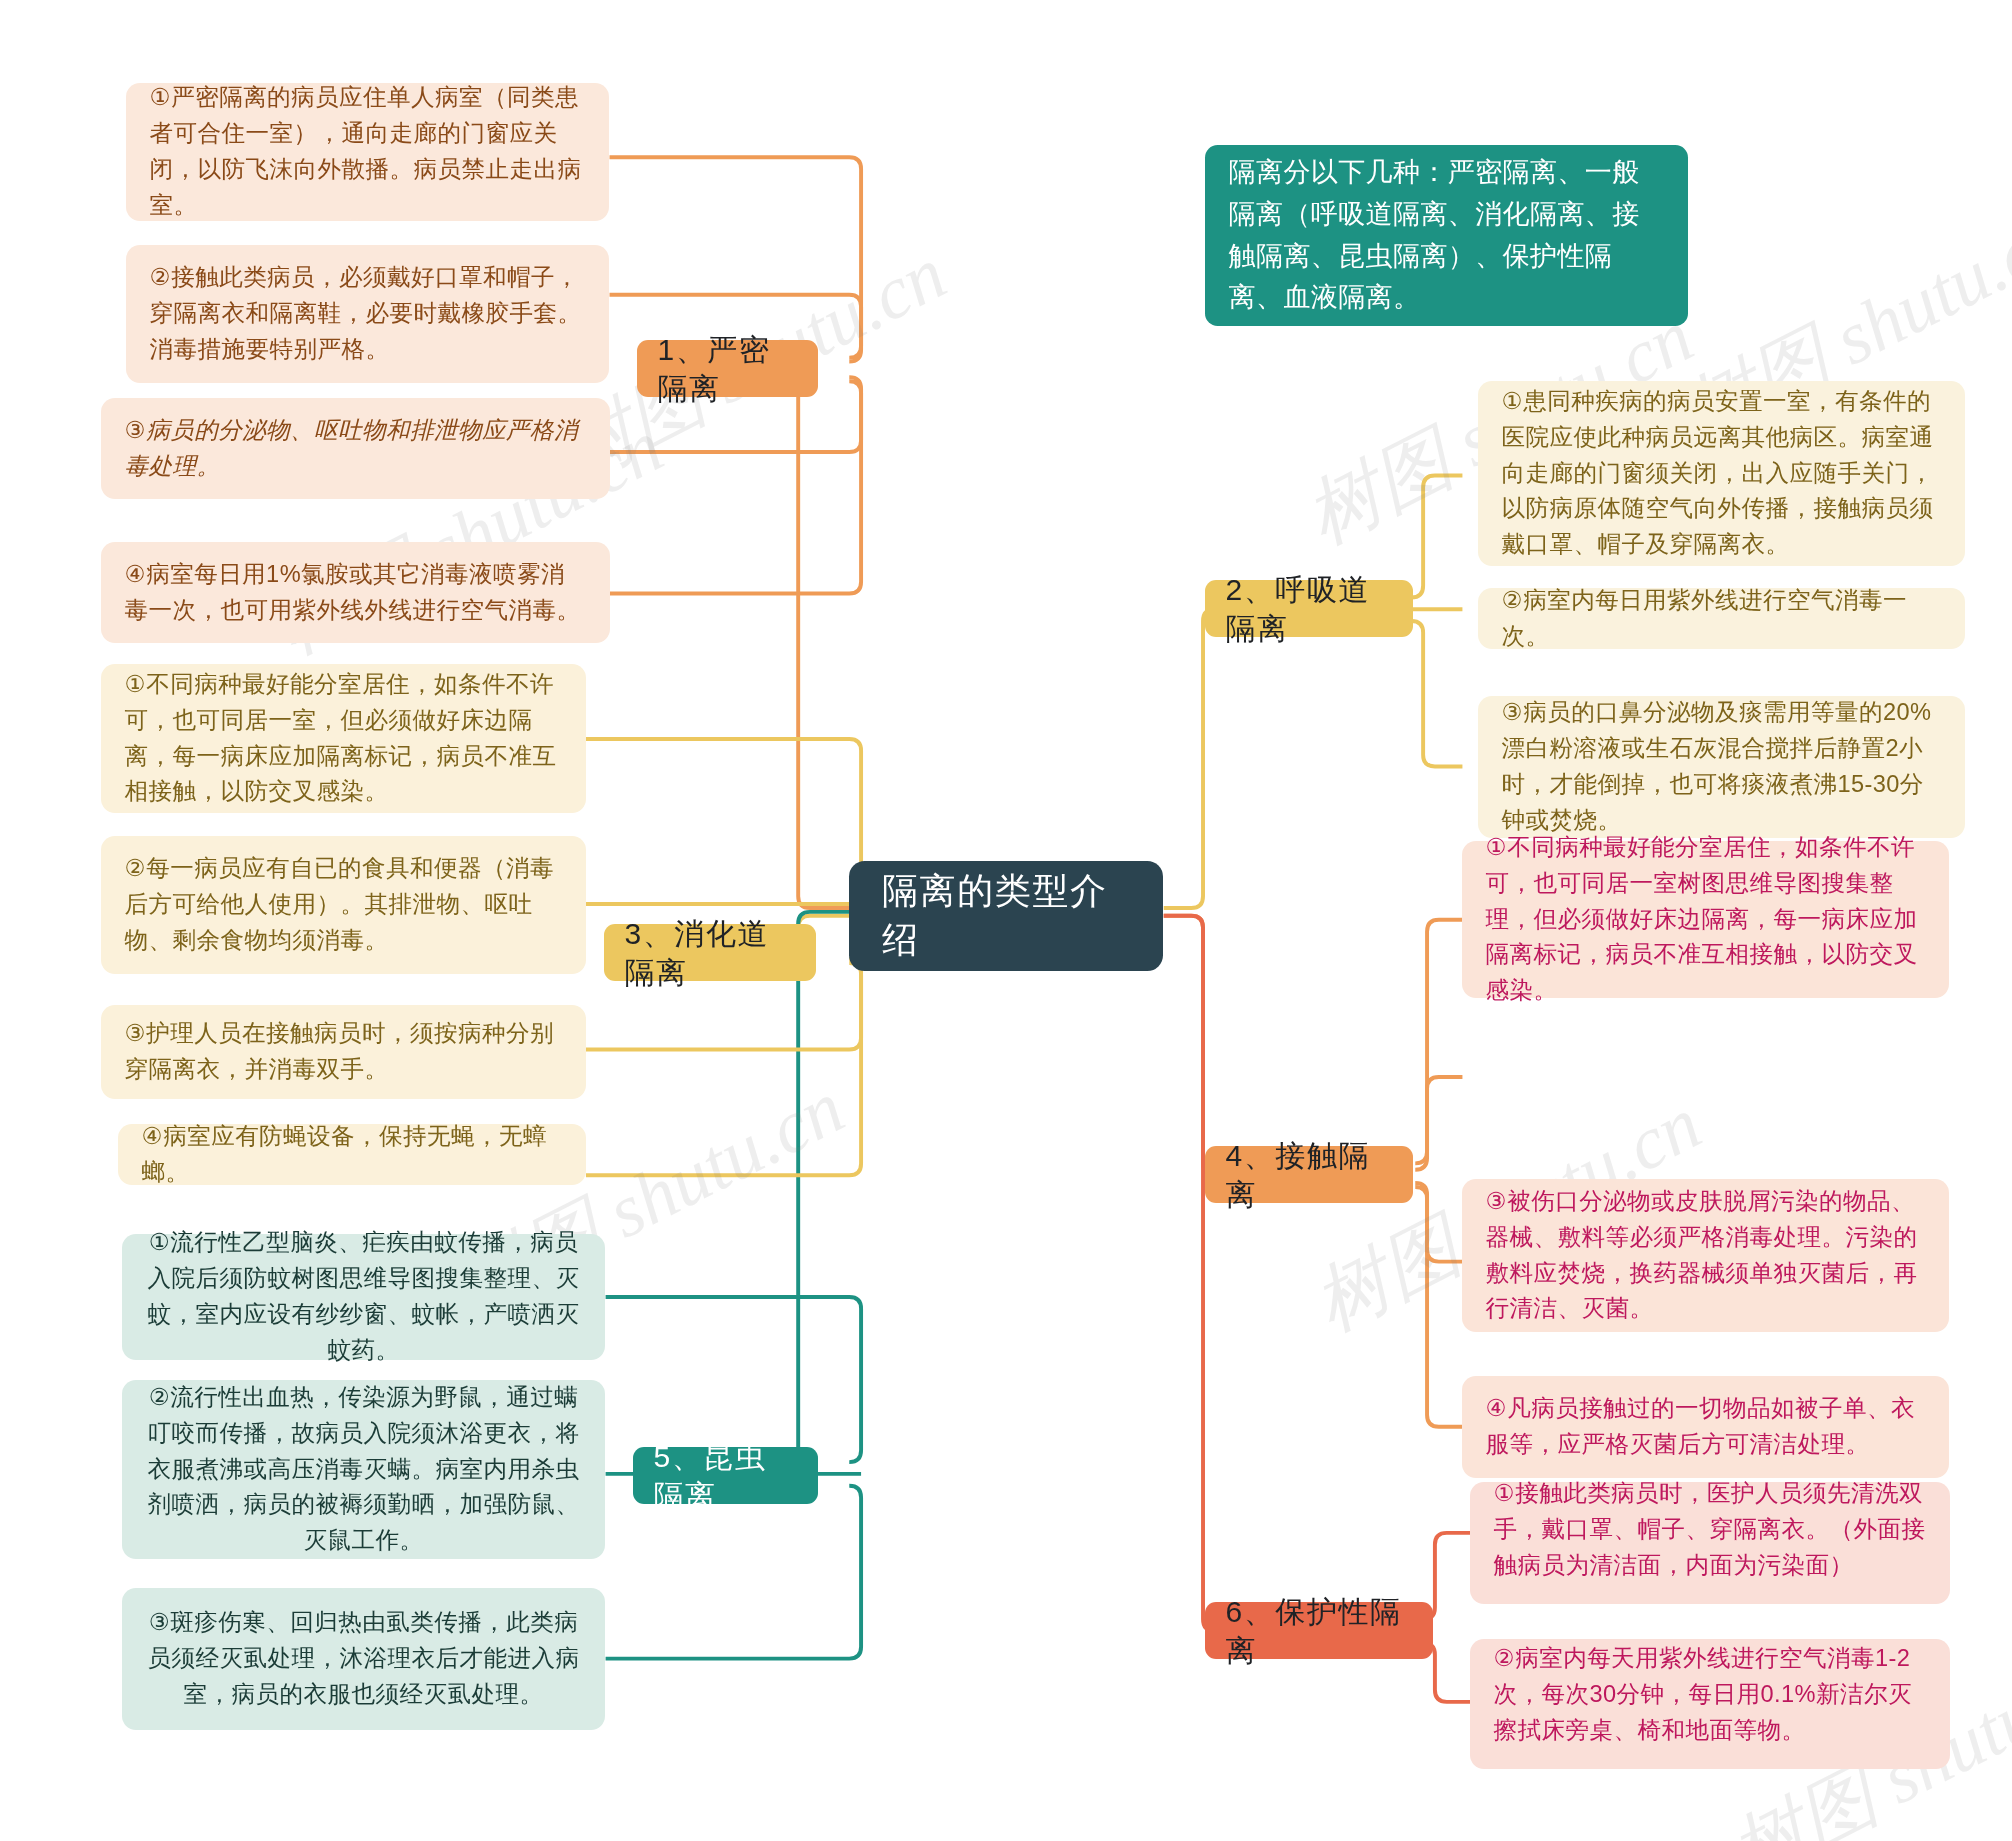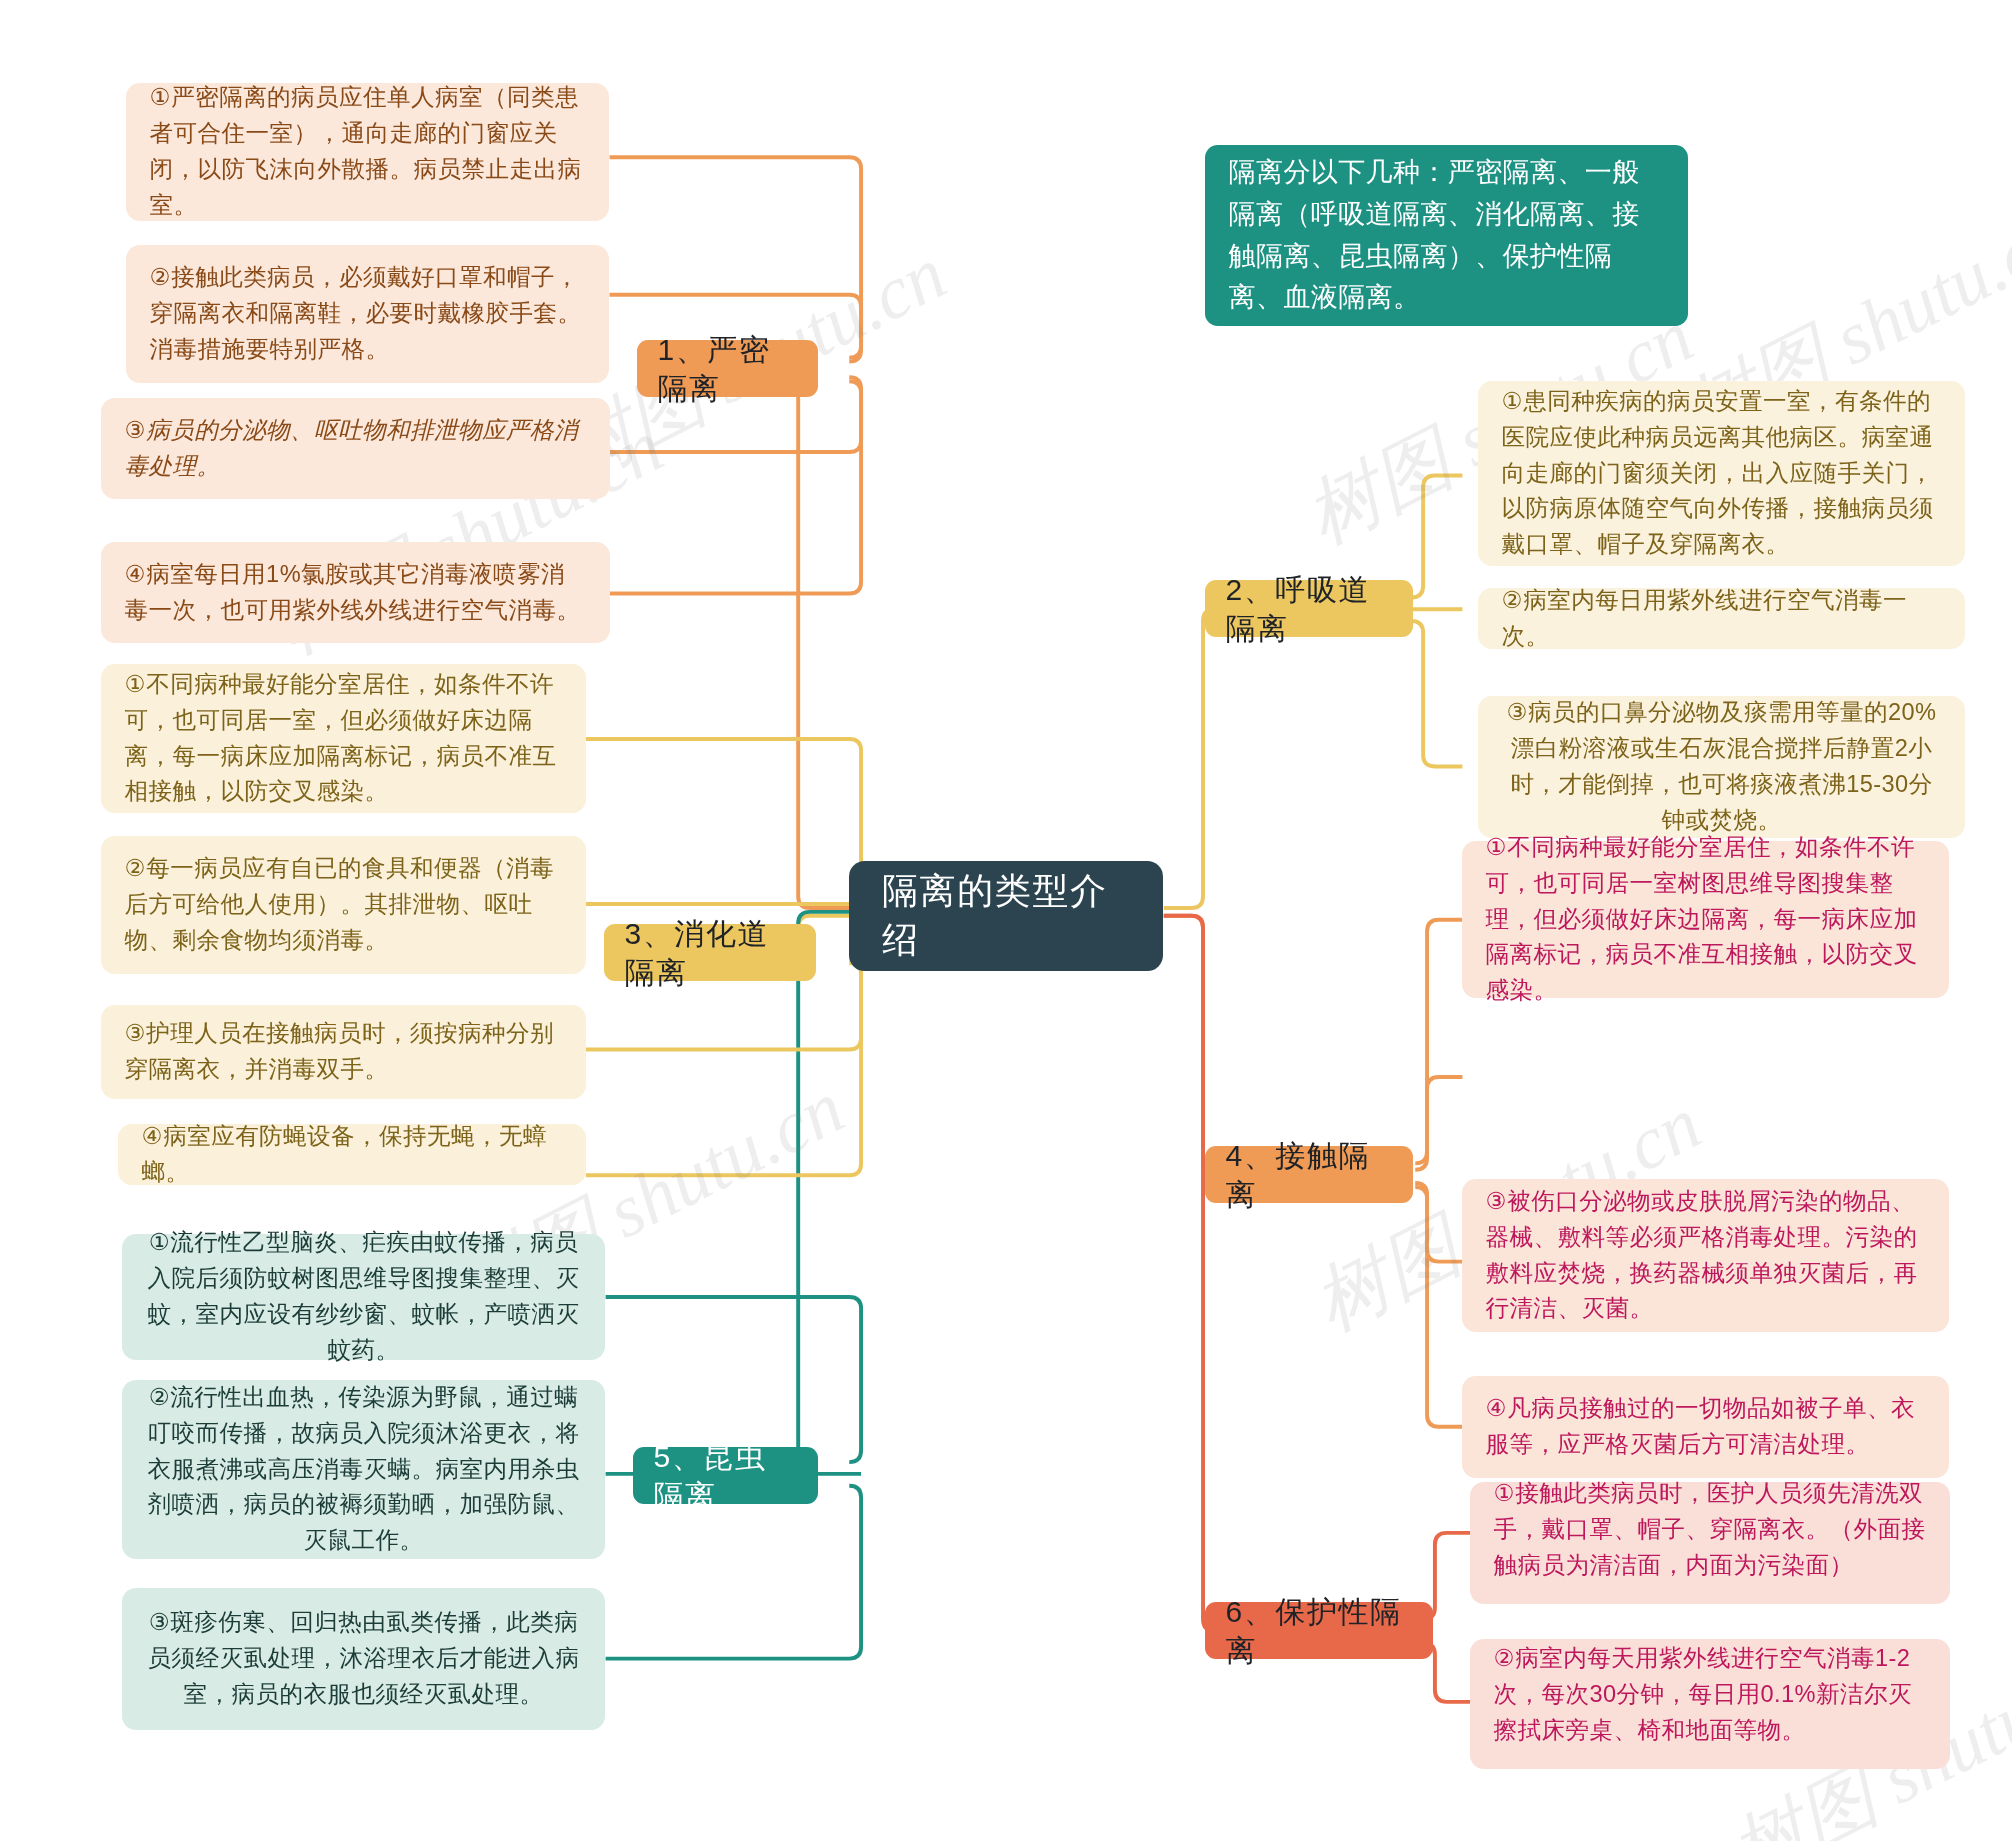--- a/index.html
+++ b/index.html
@@ -176,21 +176,21 @@
 
   <div class="node branch b-gold" style="left:1205px; top:580px; width:208px; height:57px;">
     <span>2、呼吸道隔离</span>
   </div>
   <div class="node leaf t-gold" style="left:1462px; top:381px; width:487px; height:185px;">
     <span>①患同种疾病的病员安置一室，有条件的医院应使此种病员远离其他病区。病室通向走廊的门窗须关闭，出入应随手关门，以防病原体随空气向外传播，接触病员须戴口罩、帽子及穿隔离衣。</span>
   </div>
   <div class="node leaf t-gold" style="left:1462px; top:588px; width:487px; height:61px;">
     <span>②病室内每日用紫外线进行空气消毒一次。</span>
   </div>
-  <div class="node leaf t-gold" style="left:1462px; top:696px; width:487px; height:142px;text-align:center;">
+  <div class="node leaf t-gold" style="left:1462px; top:696px; width:487px; height:142px;">
     <span>③病员的口鼻分泌物及痰需用等量的20%漂白粉溶液或生石灰混合搅拌后静置2小时，才能倒掉，也可将痰液煮沸15-30分钟或焚烧。</span>
   </div>
 
   <div class="node branch b-yellow" style="left:604px; top:924px; width:212px; height:57px;">
     <span>3、消化道隔离</span>
   </div>
   <div class="node leaf t-yellow" style="left:101px; top:664px; width:485px; height:149px;">
     <span>①不同病种最好能分室居住，如条件不许可，也可同居一室，但必须做好床边隔离，每一病床应加隔离标记，病员不准互相接触，以防交叉感染。</span>
   </div>
   <div class="node leaf t-yellow" style="left:101px; top:836px; width:485px; height:138px;">

